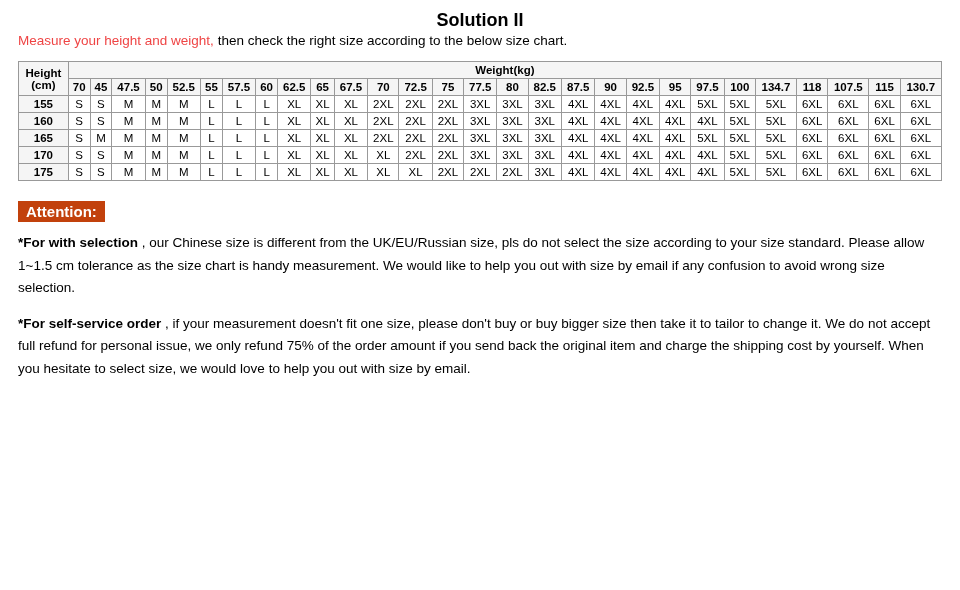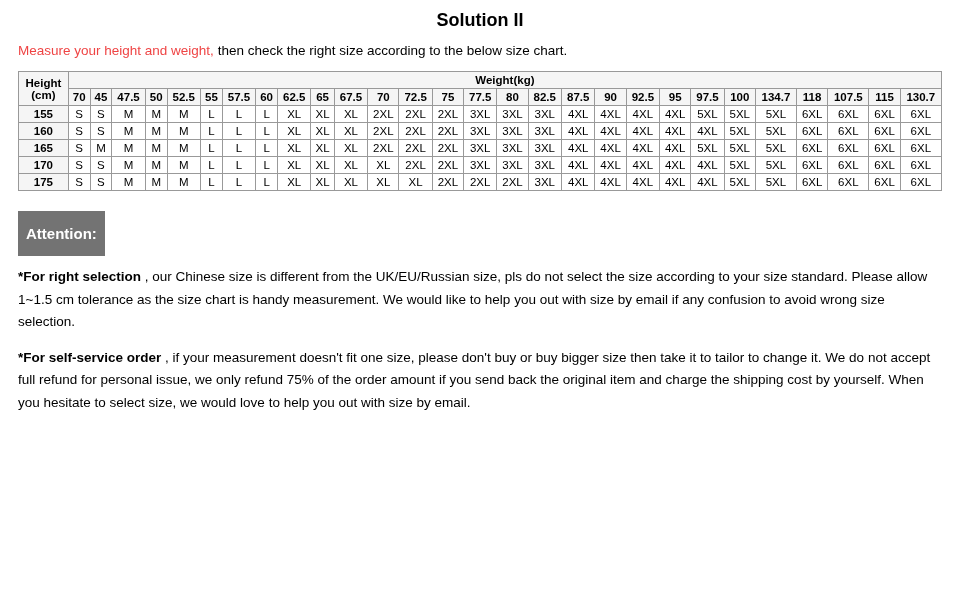--- a/index.html
+++ b/index.html
@@ -9,21 +9,21 @@
       background: #fff;
       color: #000;
       width: 960px;
       min-height: 590px;
       padding: 10px 18px;
     }
     h1.title {
       text-align: center;
       font-size: 18px;
       font-weight: bold;
-      margin-bottom: 10px;
+      margin-bottom: 0;
     }
     .intro {
       font-size: 13.5px;
       margin-bottom: 10px;
       line-height: 1.5;
     }
     .intro .highlight {
       color: #ef4444;
       font-weight: normal;
     }
@@ -48,25 +48,25 @@
       vertical-align: middle;
       font-weight: bold;
       margin-left: 14px;
     }
     .header-weight {
       font-weight: bold;
     }
     
     .attention-label {
       display: inline-block;
-      background: #737373;
+      background: #c2410c;
       color: #fff;
       font-size: 15px;
       font-weight: bold;
-      padding: 14px 8px;
+      padding: 2px 8px;
       margin-bottom: 10px;
       margin-top: 4px;
     }
     .attention-label::after {
       content: '';
     }
     .para {
       font-size: 13.5px;
       line-height: 1.65;
       margin-bottom: 14px;
@@ -278,21 +278,21 @@
         <td>6XL</td>
         <td>6XL</td>
       </tr>
     </tbody>
 </table>
 
 <div>
   <span class="attention-label">Attention:</span>
 
   <p class="para">
-    <span class="bold">*For right selection</span>
+    <span class="bold">*For with selection</span>
     <span>, our Chinese size is different from the UK/EU/Russian size, pls do not select the size according to your size standard. Please allow 1~1.5 cm tolerance as the size chart is handy measurement. We would like to help you out with size by email if any confusion to avoid wrong size selection.</span>
   </p>
 
   <p class="para">
     <span class="bold">*For self-service order</span>
     <span>, if your measurement doesn't fit one size, please don't buy or buy bigger size then take it to tailor to change it. We do not accept full refund for personal issue, we only refund 75% of the order amount if you send back the original item and charge the shipping cost by yourself.  When you hesitate to select size, we would love to help you out with size by email.</span>
   </p>
 </div>
 
 </body></html>

